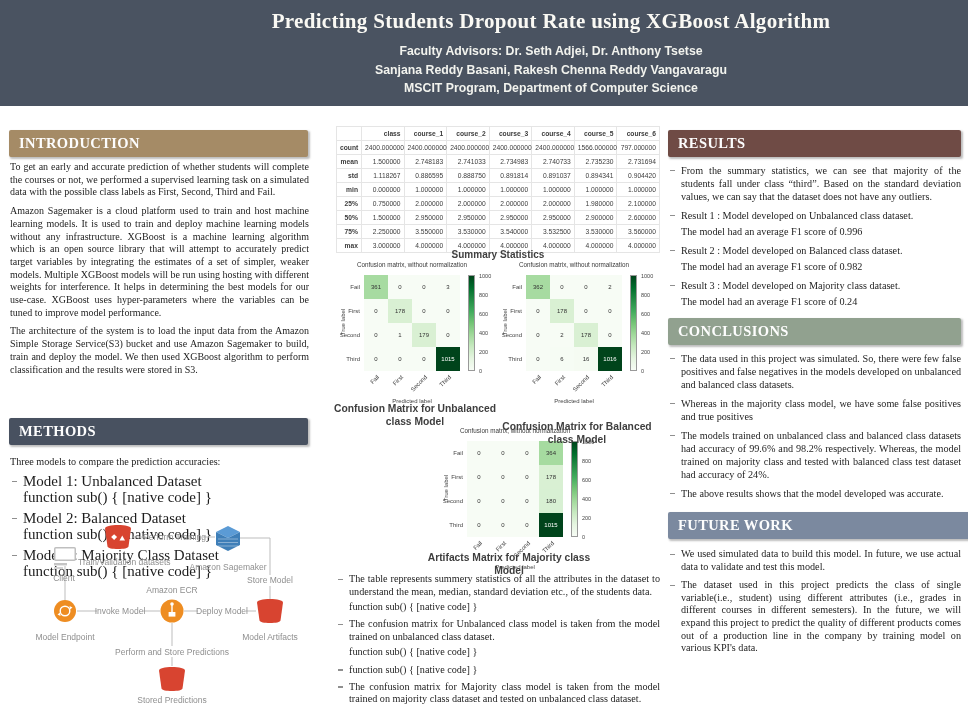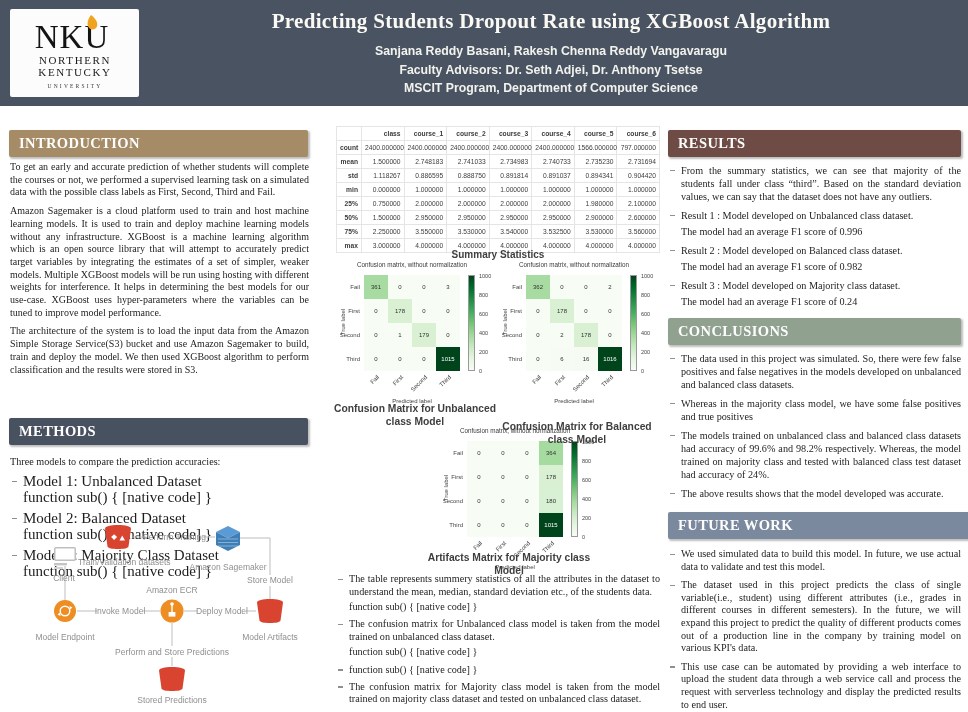--- a/index.html
+++ b/index.html
@@ -70,33 +70,24 @@
   .cm-caption { position:absolute; text-align:center; font-family:"Liberation Sans", sans-serif;
                 font-weight:bold; font-size:10.3px; color:#3e3e3e; line-height:13px; }
   #cap-0 { left:331px; top:402px; width:168px; } #cap-1 { left:493px; top:420px; width:168px; }
   #cap-2 { left:419px; top:551px; width:180px; }
   .diagram { position:absolute; left:0; top:525px; width:330px; height:187px; }
 </style>
 </head>
 <body style="--header-bg: #4a5361; --intro-bar: #a58b66; --methods-bar: #485160; --results-bar: #6f4b45; --conclusions-bar: #91a18f; --future-bar: #7b899f; --bucket-red: #d84430; --sagemaker-blue: #4587c5; --icon-orange: #ee8d22; --line-gray: #bdbdbd; --label-gray: #8f8f8f;">
 
 <div class="hdr">
-  <div class="logo">
-    <svg width="122" height="86" viewBox="0 0 122 86">
-      <text x="58" y="38" text-anchor="middle" font-family="Liberation Serif, serif" font-size="33" letter-spacing="1" fill="#141414">NKU</text>
-      <path d="M77,5 C73.5,10 72.5,14 74.8,17.5 C76.6,20.2 81.2,20 82.8,16.8 C84.6,13.2 81.5,8.2 77,5 Z" fill="#f0a31c"></path>
-      <text x="61" y="54" text-anchor="middle" font-family="Liberation Serif, serif" font-size="11" letter-spacing="1.6" fill="#1a1a1a">NORTHERN</text>
-      <text x="61" y="66" text-anchor="middle" font-family="Liberation Serif, serif" font-size="11" letter-spacing="1.6" fill="#1a1a1a">KENTUCKY</text>
-      <text x="61" y="78" text-anchor="middle" font-family="Liberation Serif, serif" font-size="5.5" letter-spacing="2.2" fill="#3a3a3a">UNIVERSITY</text>
-    </svg>
-  </div>
   <div class="title">Predicting Students Dropout Rate using XGBoost Algorithm</div>
   <div class="authors">
+    <div>Faculty Advisors: Dr. Seth Adjei, Dr. Anthony Tsetse</div>
     <div>Sanjana Reddy Basani, Rakesh Chenna Reddy Vangavaragu</div>
-    <div>Faculty Advisors: Dr. Seth Adjei, Dr. Anthony Tsetse</div>
     <div>MSCIT Program, Department of Computer Science</div>
   </div>
 </div>
 
 <div class="section-bar bar-intro">INTRODUCTION</div>
 <div class="text-block" id="intro-paragraphs">
     <p>To get an early and accurate prediction of whether students will complete the courses or not, we performed a supervised learning task on a simulated data with the possible class labels as First, Second, Third and Fail.</p>
     <p>Amazon Sagemaker is a cloud platform used to train and host machine learning models. It is used to train and deploy machine learning models without any infrastructure. XGBoost is a machine learning algorithm which is an open source library that will attempt to accurately predict target variables by integrating the estimates of a set of simpler, weaker models. Multiple XGBoost models will be run using hosting with different weights for interference. It helps in determining the best models for our use-case. XGBoost uses hyper-parameters where the variables can be tuned to improve model performance.</p>
     <p>The architecture of the system is to load the input data from the Amazon Simple Storage Service(S3) bucket and use Amazon Sagemaker to build, train and deploy the model. We then used XGBoost algorithm to perform classification and the results were stored in S3.</p>
   </div>
@@ -423,14 +414,13 @@
     <li><span>The data used in this project was simulated. So, there were few false positives and false negatives in the models developed on unbalanced and balanced class datasets.</span></li>
     <li><span>Whereas in the majority class model, we have some false positives and true positives</span></li>
     <li><span>The models trained on unbalanced class and balanced class datasets had accuracy of 99.6% and 98.2% respectively. Whereas, the model trained on majority class and tested with balanced class test dataset had accuracy of 24%.</span></li>
     <li><span>The above results shows that the model developed was accurate.</span></li>
   </ul>
 
 <div class="section-bar bar-future">FUTURE WORK</div>
 <ul class="dash-list text-block" id="future-list">
     <li><span>We used simulated data to build this model. In future, we use actual data to validate and test this model.</span></li>
     <li><span>The dataset used in this project predicts the class of single variable(i.e., student) using different attributes (i.e., grades in different courses in different semesters). In the future, we will expand this project to predict the quality of different products comes out of a production line in the company by training model on various KPI's data.</span></li>
-    <li><span>This use case can be automated by providing a web interface to upload the student data through a web service call and process the request with serverless technology and display the predicted results to end user.</span></li>
   </ul>
 
 </body></html>

